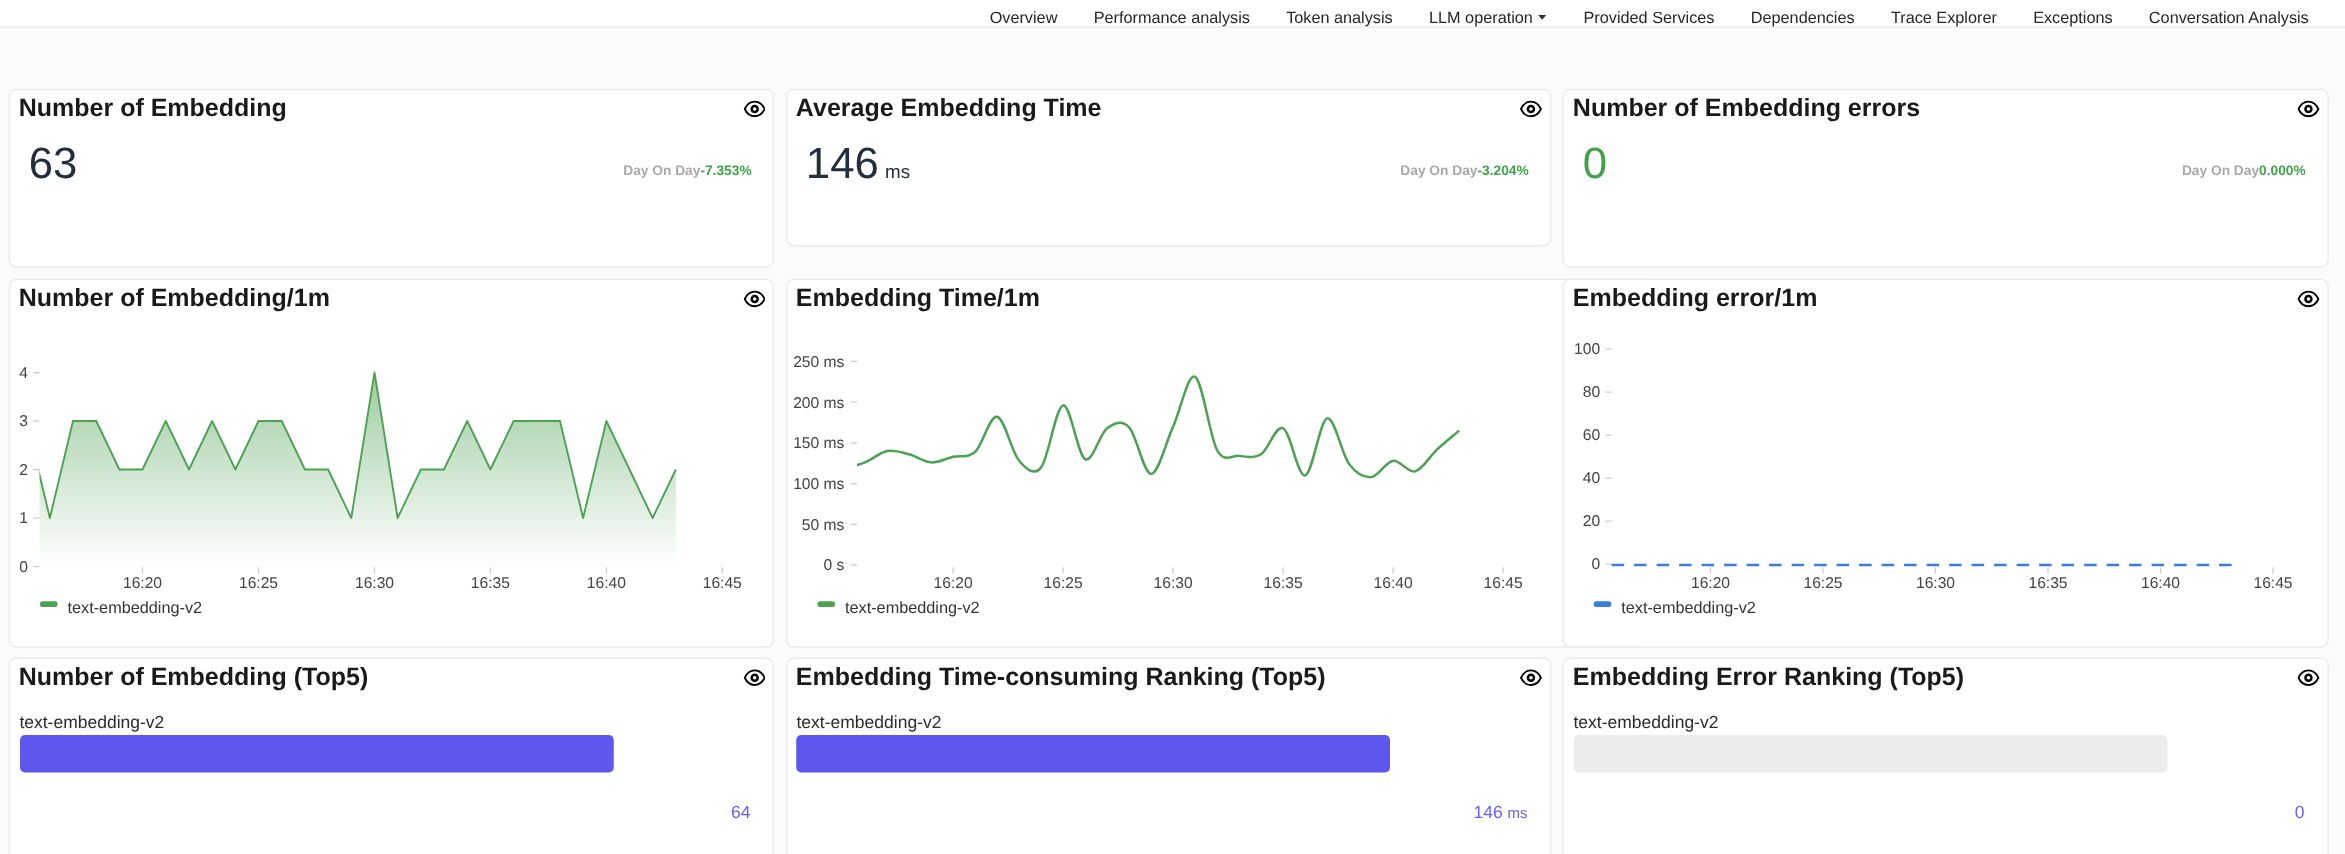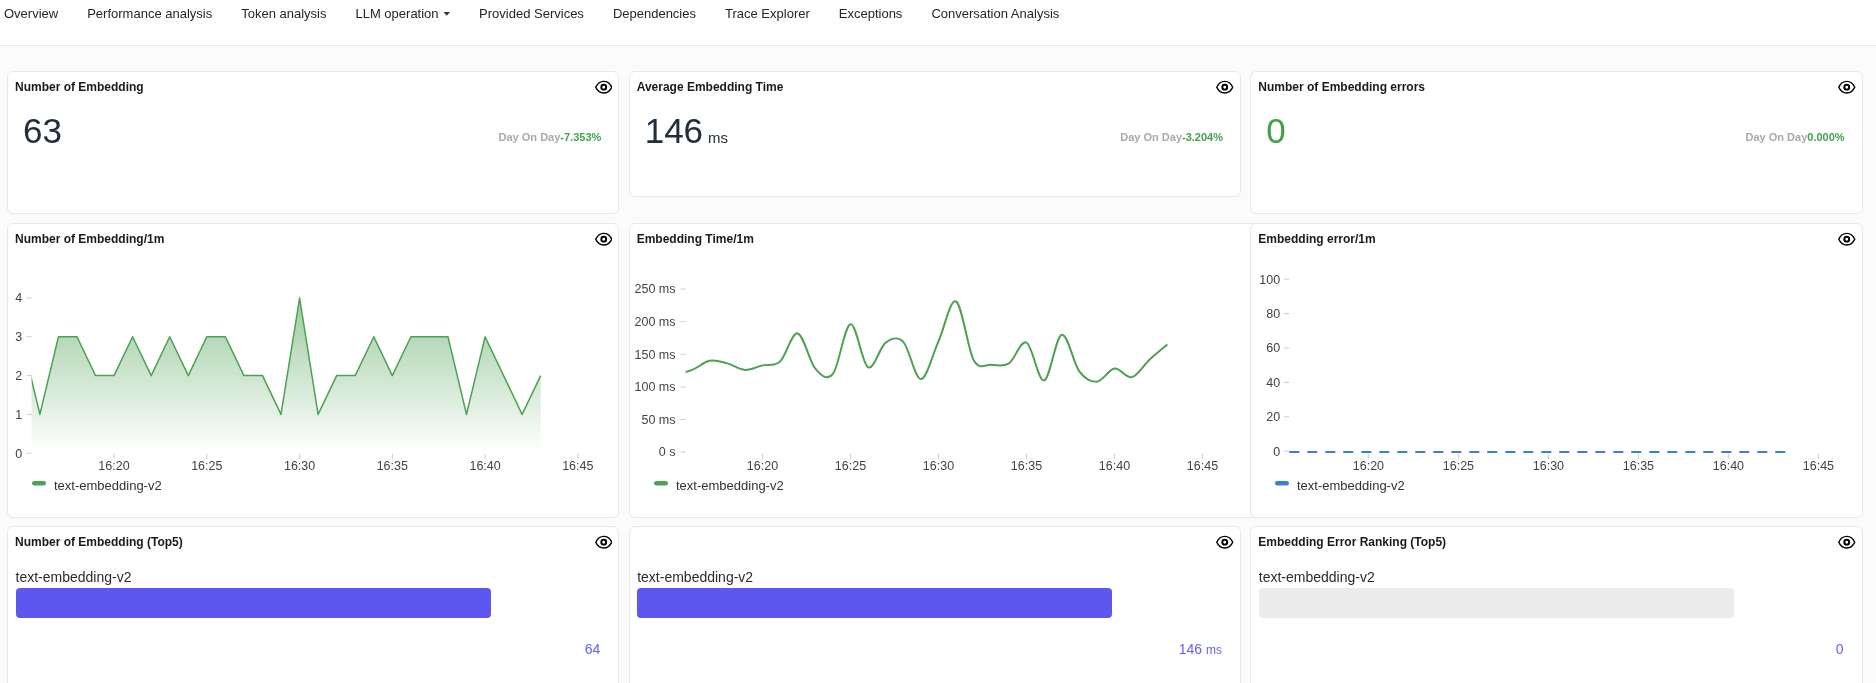--- a/index.html
+++ b/index.html
@@ -1,18 +1,18 @@
 <!DOCTYPE html>
 <html><head><meta charset="utf-8"><style>
 * { margin:0; padding:0; box-sizing:border-box; }
 html,body { width:1876px; height:683px; overflow:hidden; background:#fbfbfc; font-family:"Liberation Sans",sans-serif; }
-.nav { position:absolute; left:0; top:0; width:1876px; height:46px; background:#fff; border-bottom:1px solid #ebebeb; white-space:nowrap; padding-left:4px; }
+.nav { position:absolute; left:0; top:0; width:1876px; height:22px; background:#fff; border-bottom:1px solid #ebebeb; white-space:nowrap; padding-left:4px;text-align:right; }
 .nitem { display:inline-block; margin-right:29px; font-size:13px; color:#262626; line-height:27px; }
 .card { position:absolute; background:#fff; border:1px solid #e8e8e8; border-radius:6px; }
-.ctitle { position:absolute; left:7px; top:4.5px; font-size:12px; font-weight:bold; color:#1a1a1a; line-height:20px; }
+.ctitle { position:absolute; left:7px; top:4.5px; font-size:20px; font-weight:bold; color:#1a1a1a; line-height:20px; }
 .big { position:absolute; left:15px; top:40.5px; font-size:35px; line-height:36px;text-align:center; }
 .unit { font-size:15px; margin-left:5px; }
 .dod { position:absolute; right:17px; top:54.5px; font-size:11px; line-height:20px;font-weight:bold; }
 .gray { color:#a9a9a9; }
 .grn { color:#42a24d; }
 .blabel { position:absolute; left:7.5px; top:42px; font-size:14px; color:#2b2b2b; }
 .bar { position:absolute; left:7.5px; top:60.6px; width:475px; height:30px; border-radius:4px; }
 .bval { position:absolute; right:18px; top:68px; font-size:14px; color:#6561f0;margin-top:46px; }
 .bunit { font-size:12px; }
 </style></head><body>
@@ -175,20 +175,21 @@
     <div class="ctitle">Number of Embedding (Top5)</div>
     <svg width="17.5" height="14.4" viewBox="0 0 18 14" style="position:absolute;top:8px;right:6px">
       <path d="M0.8 7 C2.6 3.1 5.4 1 9 1 C12.6 1 15.4 3.1 17.2 7 C15.4 10.9 12.6 13 9 13 C5.4 13 2.6 10.9 0.8 7 Z" fill="none" stroke="#000" stroke-width="1.5"></path>
       <circle cx="9" cy="7" r="2.5" fill="none" stroke="#000" stroke-width="2"></circle>
     </svg>
     <div class="blabel">text-embedding-v2</div>
     <div class="bar" style="background:#5d57f0"></div>
     <div class="bval">64</div>
   </div>
 <div class="card" style="left:628.7px;top:526.4px;width:612.3px;height:294.3px">
+    <div class="ctitle">Embedding Time-consuming Ranking (Top5)</div>
     <svg width="17.5" height="14.4" viewBox="0 0 18 14" style="position:absolute;top:8px;right:6px">
       <path d="M0.8 7 C2.6 3.1 5.4 1 9 1 C12.6 1 15.4 3.1 17.2 7 C15.4 10.9 12.6 13 9 13 C5.4 13 2.6 10.9 0.8 7 Z" fill="none" stroke="#000" stroke-width="1.5"></path>
       <circle cx="9" cy="7" r="2.5" fill="none" stroke="#000" stroke-width="2"></circle>
     </svg>
     <div class="blabel">text-embedding-v2</div>
     <div class="bar" style="background:#5d57f0"></div>
     <div class="bval">146 <span class="bunit">ms</span></div>
   </div>
 <div class="card" style="left:1250.3px;top:526.4px;width:612.3px;height:294.3px">
     <div class="ctitle">Embedding Error Ranking (Top5)</div>

